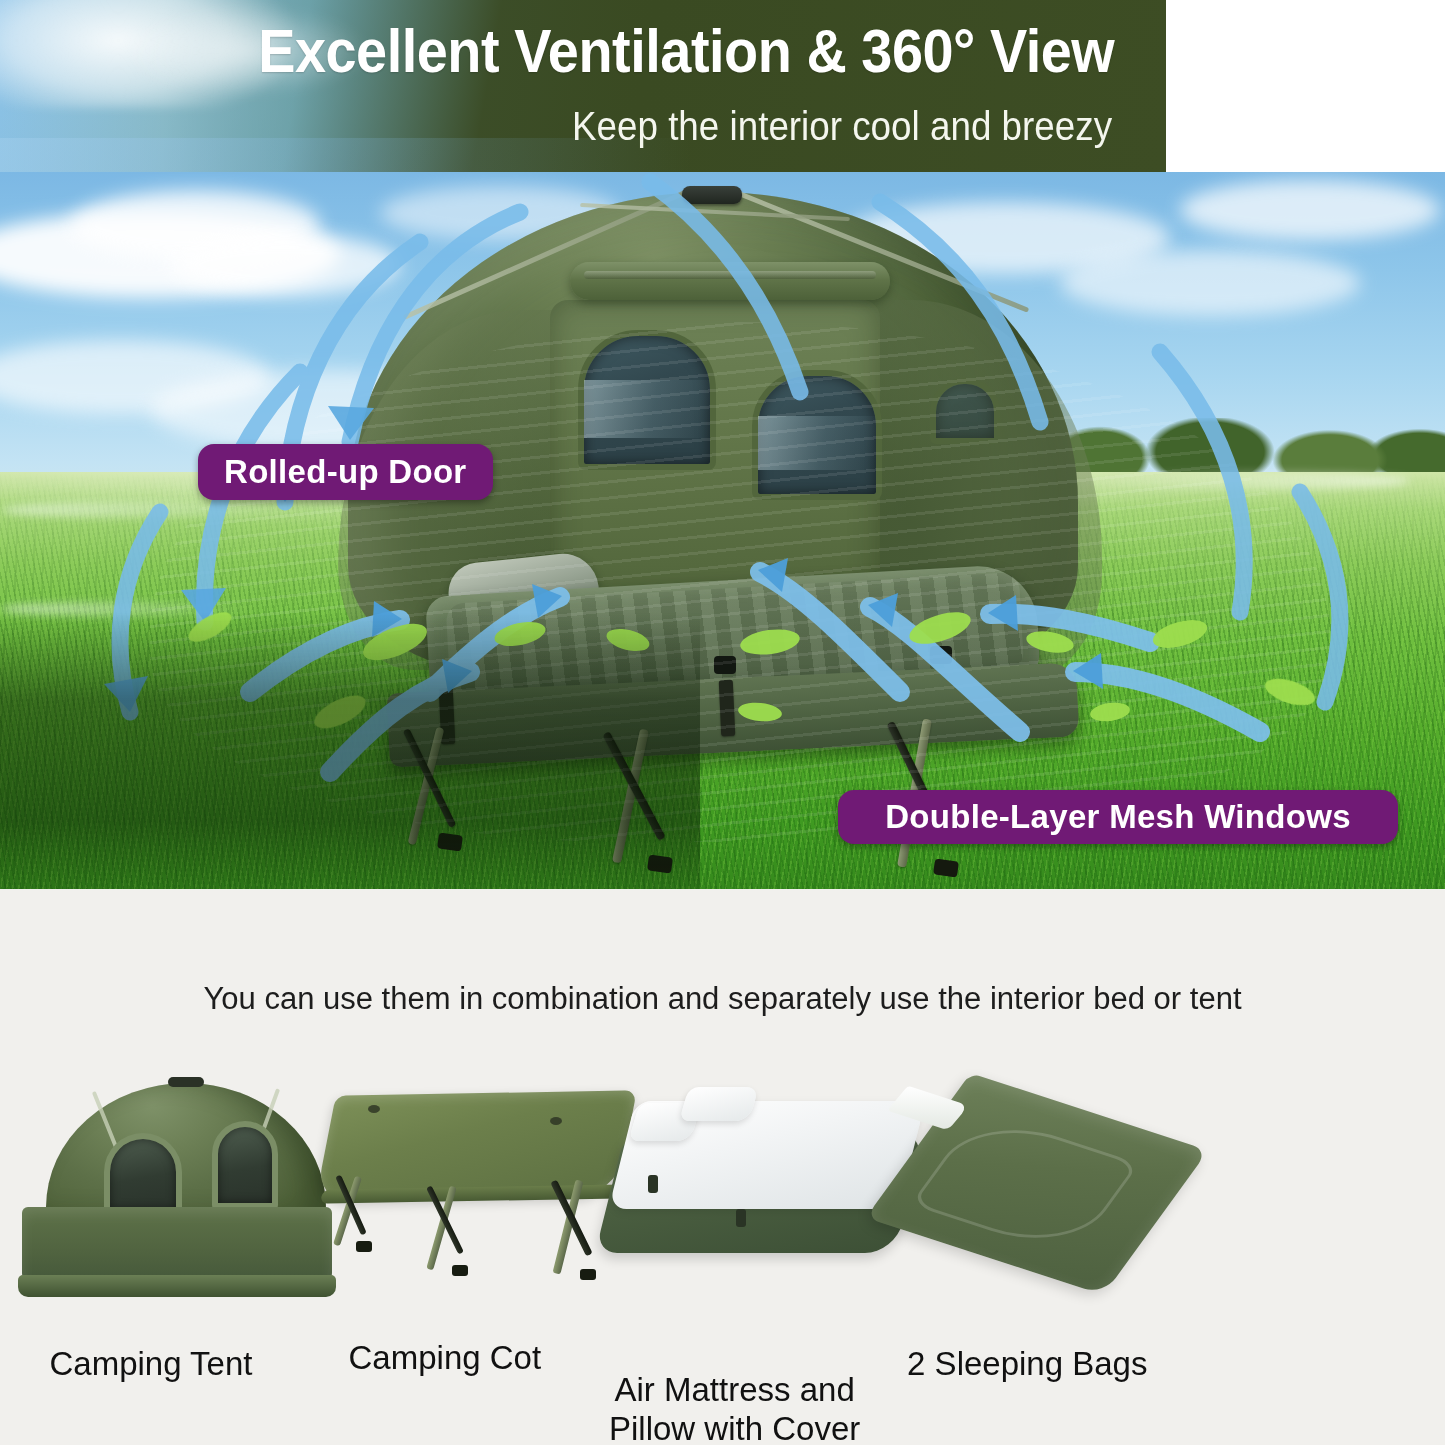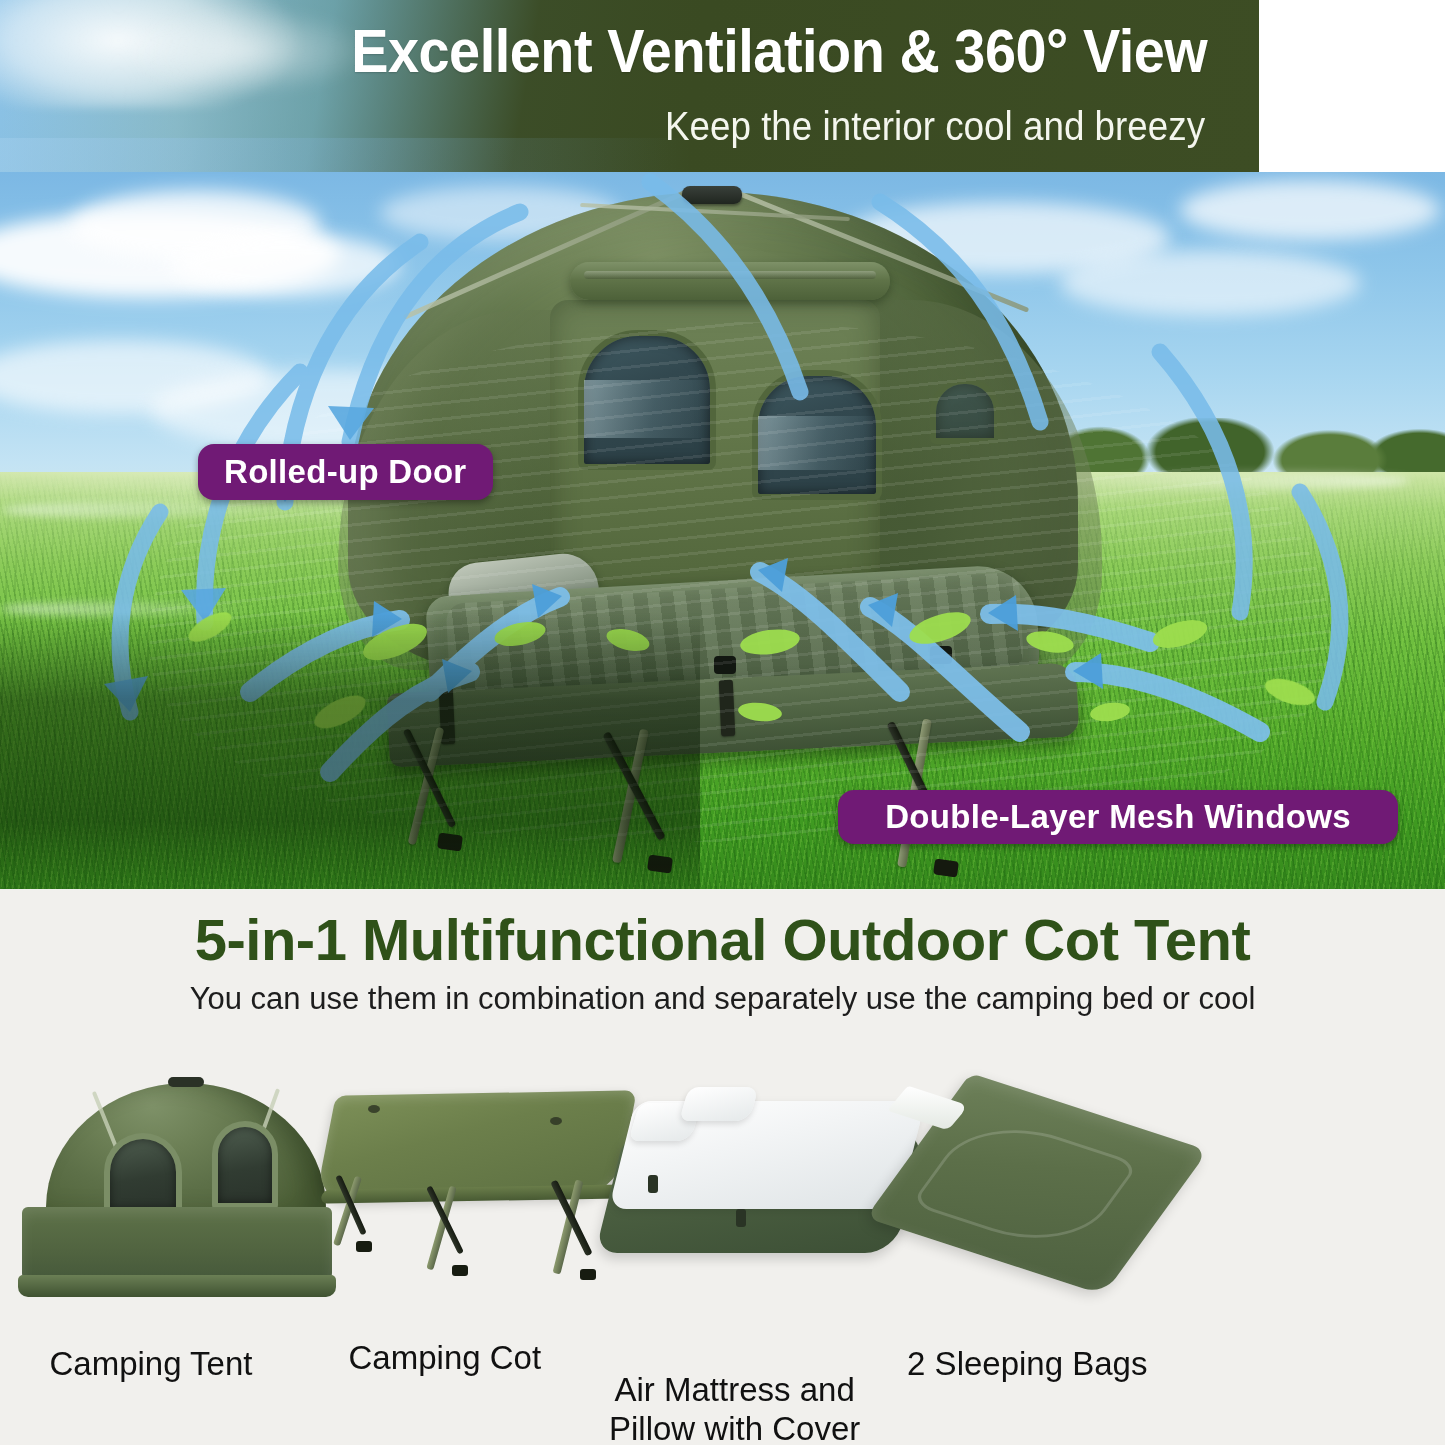--- a/index.html
+++ b/index.html
@@ -6,21 +6,21 @@
   html,body{ background:#ffffff; }
   body{
     width:1445px; height:1445px;
     font-family:"Liberation Sans", sans-serif;
     overflow:hidden; position:relative;
   }
   .page{ width:1445px; height:1445px; position:relative; overflow:hidden; }
 
   
   .header{
-    position:absolute; left:0; top:0; width:1259px; height:172px;
+    position:absolute; left:0; top:0; width:1166px; height:172px;
     background:
       linear-gradient(100deg,
         rgba(122,183,226,0.00) 0%,
         rgba(90,140,120,0.55) 26%,
         rgba(58,74,34,0.97) 42%,
         #3a4a22 55%,
         #3d4d24 100%),
       linear-gradient(90deg,#8cc3e8 0%,#9ecfee 14%,#7ab4e0 30%,#6fa7cf 46%,#4a6a4a 60%,#3a4a22 78%,#3a4a22 100%);
     overflow:hidden;
   }
@@ -495,22 +495,21 @@
     <div class="badge badge-door">
       <span>Rolled-up Door</span>
     </div>
     <div class="badge badge-mesh">
       <span>Double-Layer Mesh Windows</span>
     </div>
 
   </div>
 
   <div class="lower">
-    <div class="lower-title">5-in-1 Multifunctional Outdoor Cot Tent</div>
-    <div class="lower-sub">You can use them in combination and separately use the camping bed or cool</div>
+    <div class="lower-sub">You can use them in combination and separately use the interior bed or tent</div>
 
     <div class="items">
 
       <div class="item" style="width:372px;">
         <div class="item-art">
           <div class="t-body"></div>
           <div class="t-pole" style="left:116px; top:28px; height:130px; transform:rotate(-22deg);"></div>
           <div class="t-pole" style="left:254px; top:26px; height:130px; transform:rotate(20deg);"></div>
           <div class="t-hub"></div>
           <div class="t-win t-win-a"></div>

